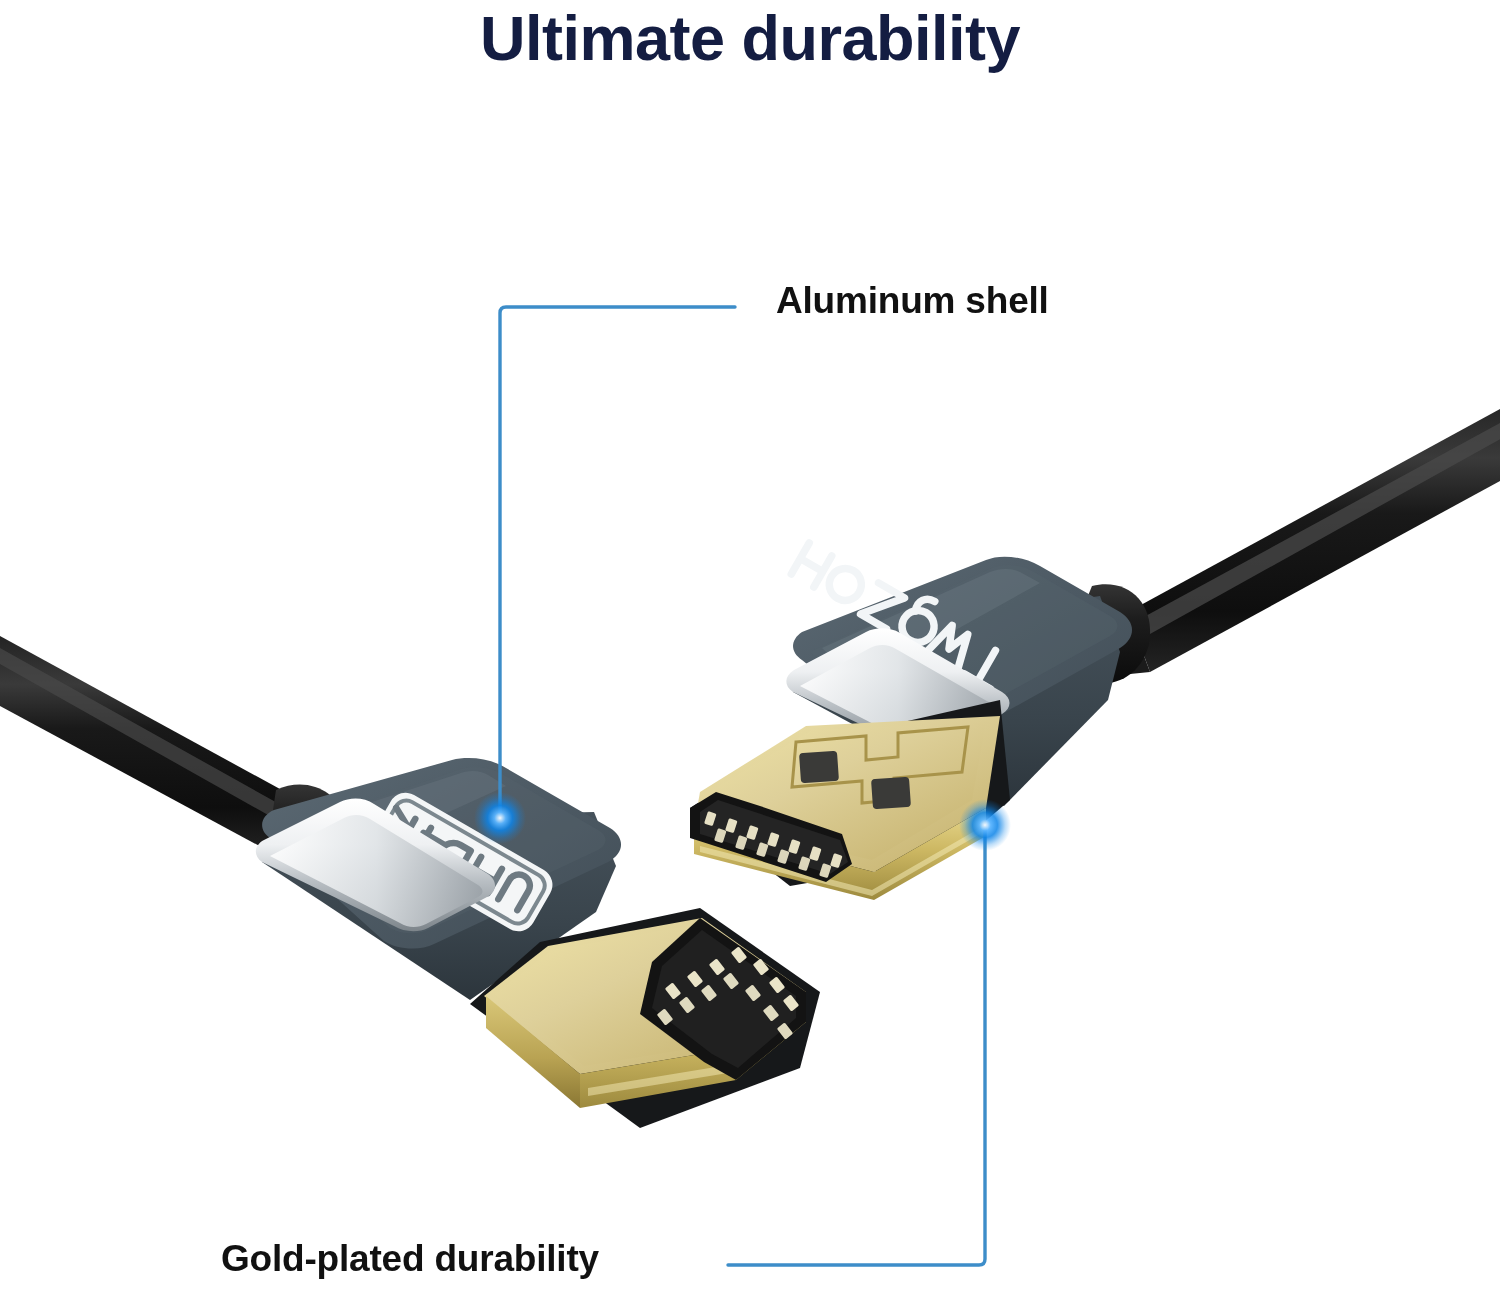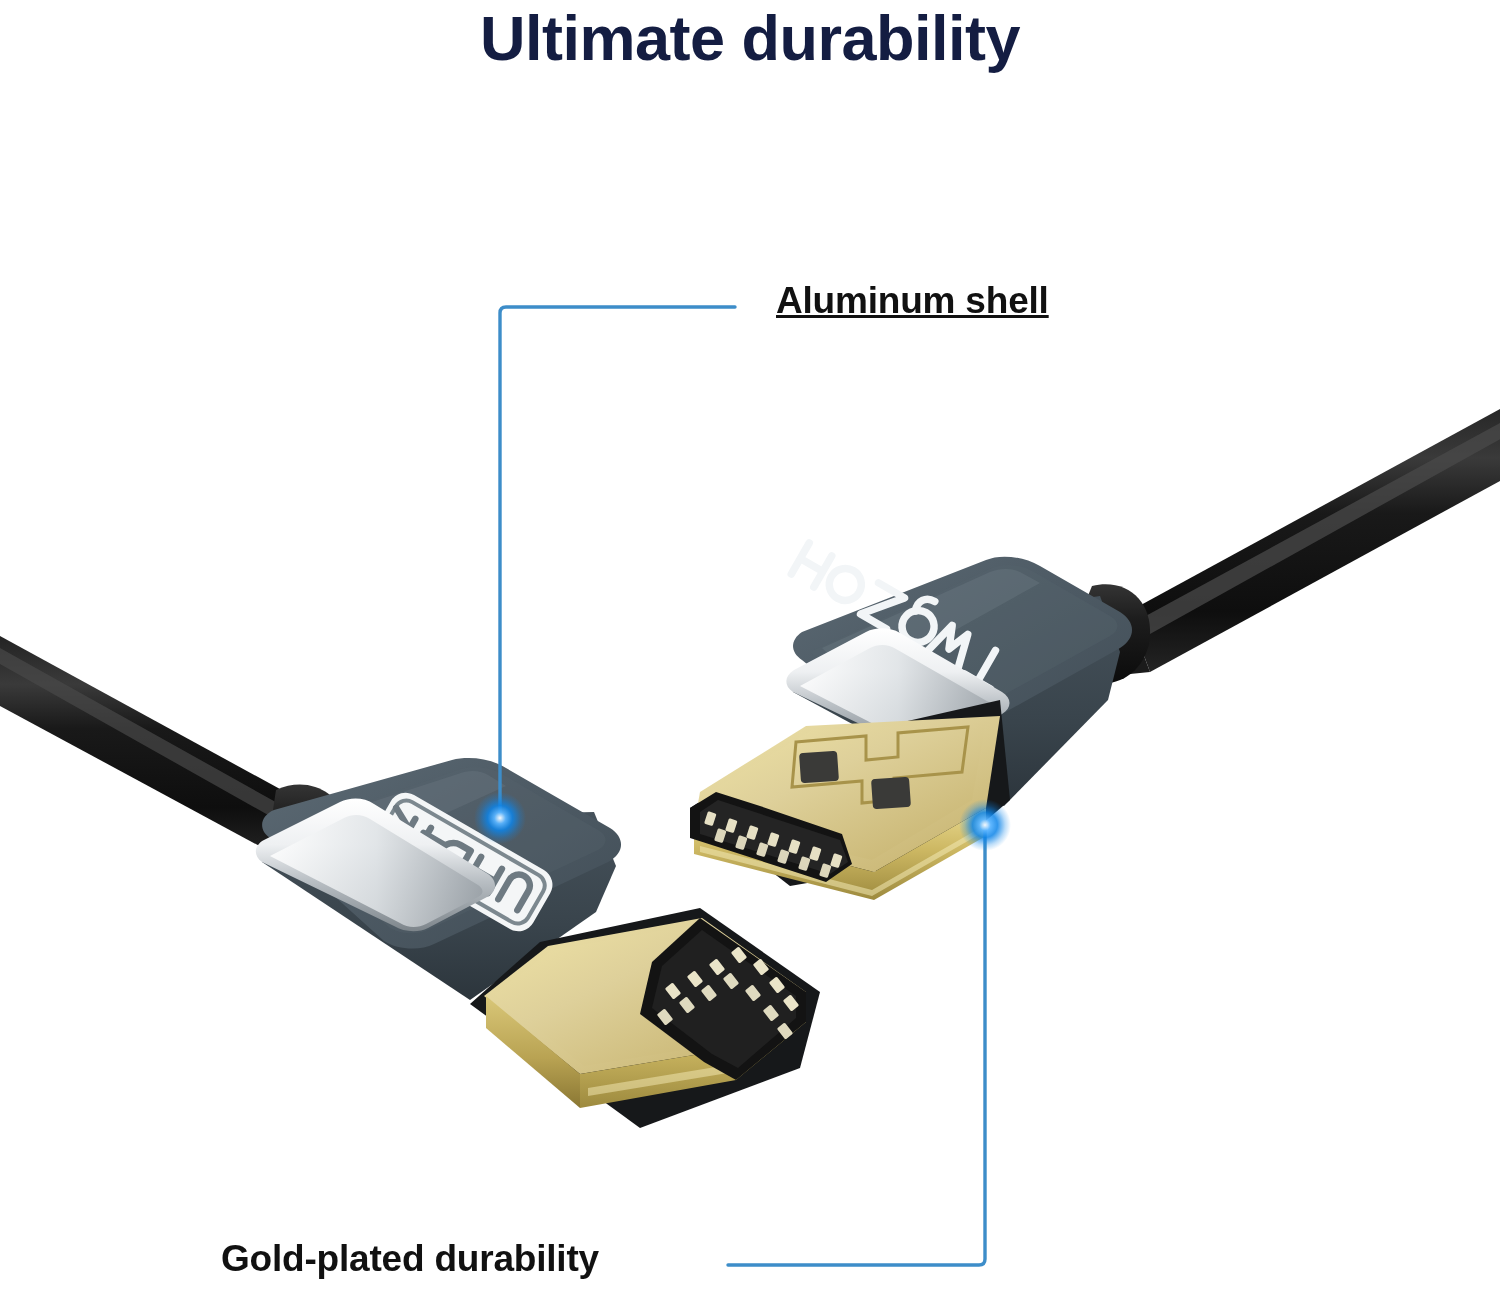--- a/index.html
+++ b/index.html
@@ -13,21 +13,21 @@
 
   .txt{position:absolute;white-space:nowrap;}
 
   #title{
     left:0;top:2px;width:1500px;text-align:center;
     font-size:63px;font-weight:bold;letter-spacing:-0.5px;
     color:#141d42;
   }
   #lbl-alum{
     left:776px;top:280px;
-    font-size:37px;font-weight:bold;color:#111111;letter-spacing:-0.2px;text-decoration:underline;
+    font-size:37px;font-weight:bold;color:#111111;letter-spacing:-0.2px;
   }
   #lbl-gold{
     left:221px;top:1238px;
     font-size:37px;font-weight:bold;color:#111111;letter-spacing:-0.2px;
   }
 </style>
 </head>
 <body>
 
 <div id="stage">

